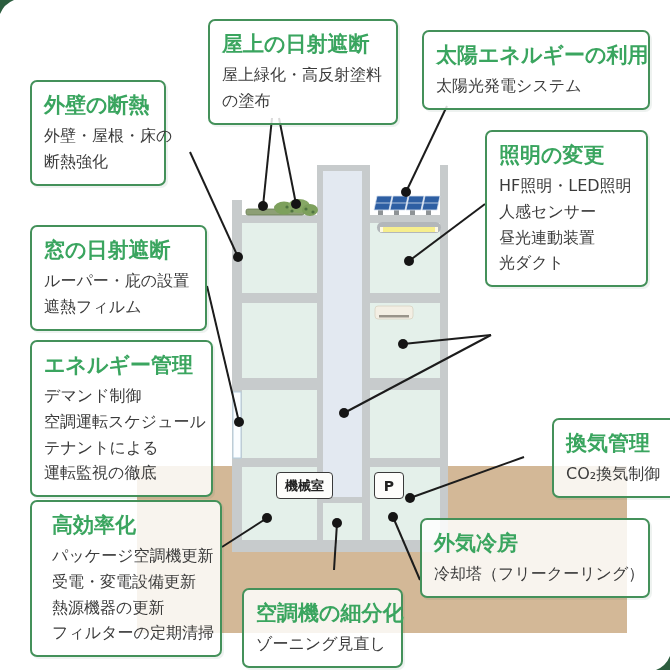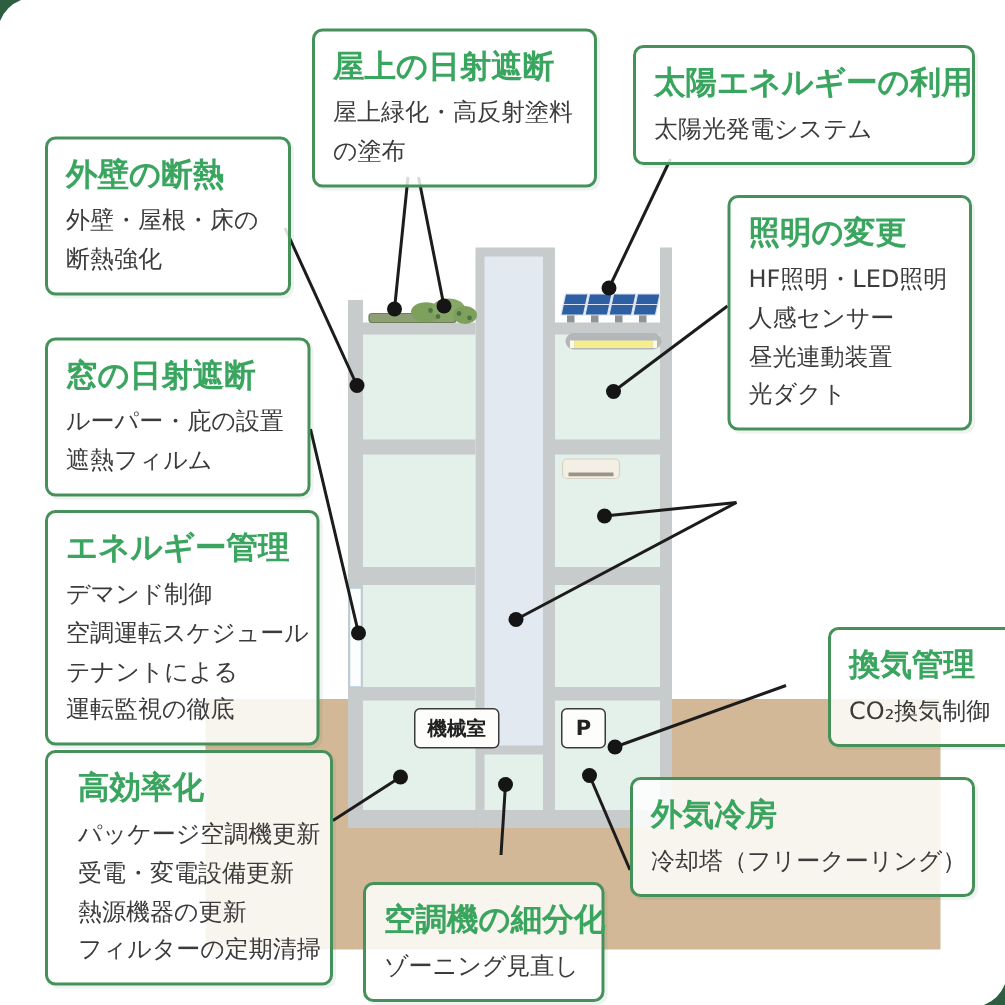--- a/index.html
+++ b/index.html
@@ -149,21 +149,21 @@
     <h3>屋上の日射遮断</h3>
     <p>屋上緑化・高反射塗料</p>
     <p>の塗布</p>
   </div>
 
   <div class="callout" style="left:422px;top:30px;width:228px;">
     <h3>太陽エネルギーの利用</h3>
     <p>太陽光発電システム</p>
   </div>
 
-  <div class="callout" style="left:30px;top:91px;width:164px;">
+  <div class="callout" style="left:30px;top:80px;width:136px;">
     <h3>外壁の断熱</h3>
     <p>外壁・屋根・床の</p>
     <p>断熱強化</p>
   </div>
 
   <div class="callout" style="left:485px;top:130px;width:163px;">
     <h3>照明の変更</h3>
     <p>HF照明・LED照明</p>
     <p>人感センサー</p>
     <p>昼光連動装置</p>

